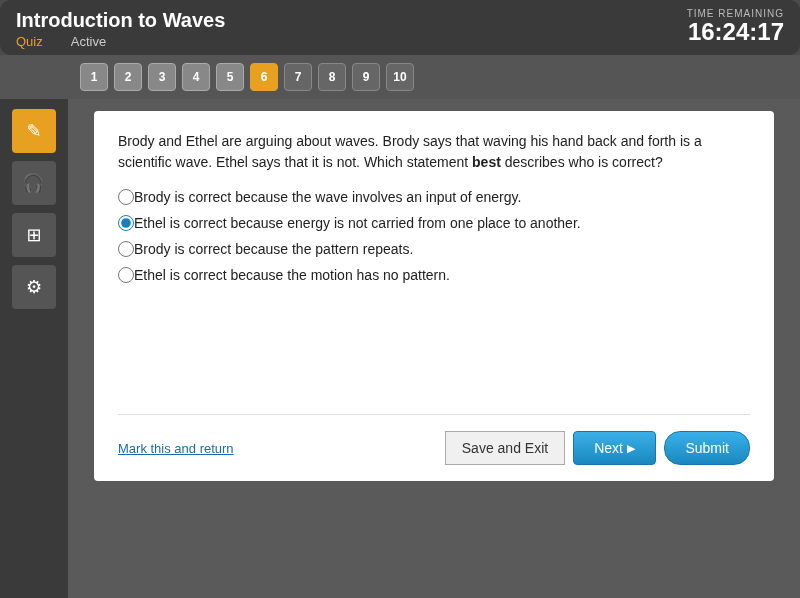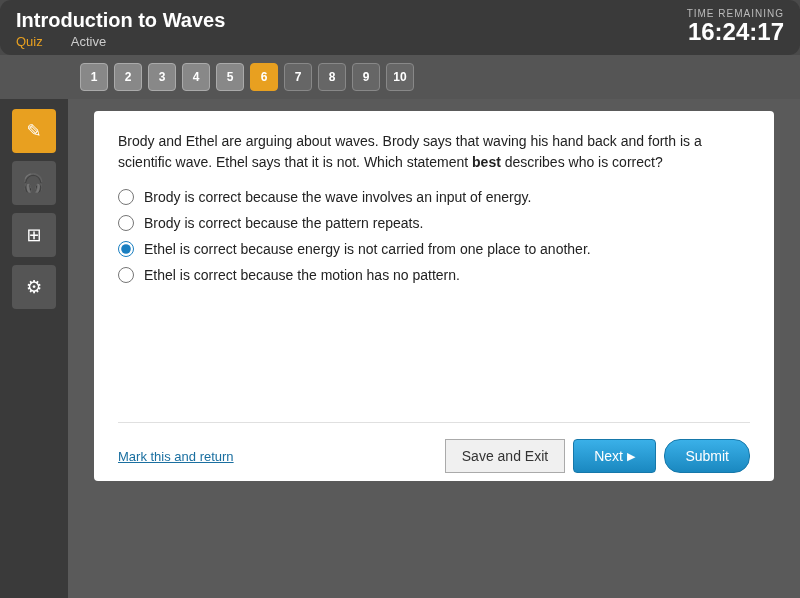--- a/index.html
+++ b/index.html
@@ -131,21 +131,21 @@
       justify-content: center;
       padding: 12px;
     }
 
     
     .quiz-card {
       background-color: #ffffff;
       border-radius: 4px;
       width: 100%;
       max-width: 680px;
-      padding: 20px 24px 8px 24px;
+      padding: 20px 24px 16px 24px;
       display: flex;
       flex-direction: column;
       min-height: 370px;
       position: relative;
     }
     .question-text {
       font-size: 14px;
       color: #222;
       line-height: 1.5;
       margin-bottom: 16px;
@@ -156,21 +156,20 @@
     .options-list {
       list-style: none;
       display: flex;
       flex-direction: column;
       gap: 10px;
       margin-bottom: 16px;
     }
     .option-item {
       display: flex;
       align-items: flex-start;
-      gap: 10px;
       font-size: 14px;
       color: #222;
       cursor: pointer;
     }
     .option-item input[type="radio"] {
       accent-color: #1a7fc1;
       width: 16px;
       height: 16px;
       cursor: pointer;
     }
@@ -274,26 +273,26 @@
     <div class="quiz-card">
       <p class="question-text">
         Brody and Ethel are arguing about waves. Brody says that waving his hand back and forth is a scientific wave. Ethel says that it is not. Which statement <strong>best</strong> describes who is correct?
       </p>
       <ul class="options-list">
         <li class="option-item">
           <input type="radio" name="quiz_answer" id="opt1" style="">
           <label for="opt1">Brody is correct because the wave involves an input of energy.</label>
         </li>
         <li class="option-item">
+          <input type="radio" name="quiz_answer" id="opt2" checked="" style="">
+          <label for="opt2">Ethel is correct because energy is not carried from one place to another.</label>
+        </li>
+        <li class="option-item">
           <input type="radio" name="quiz_answer" id="opt3" style="">
           <label for="opt3">Brody is correct because the pattern repeats.</label>
-        </li>
-        <li class="option-item">
-          <input type="radio" name="quiz_answer" id="opt2" checked="" style="">
-          <label for="opt2">Ethel is correct because energy is not carried from one place to another.</label>
         </li>
         <li class="option-item">
           <input type="radio" name="quiz_answer" id="opt4" style="">
           <label for="opt4">Ethel is correct because the motion has no pattern.</label>
         </li>
       </ul>
       <div class="card-footer">
         <button class="mark-return-link">Mark this and return</button>
         <div class="footer-buttons">
           <button class="btn-save-exit">Save and Exit</button>

